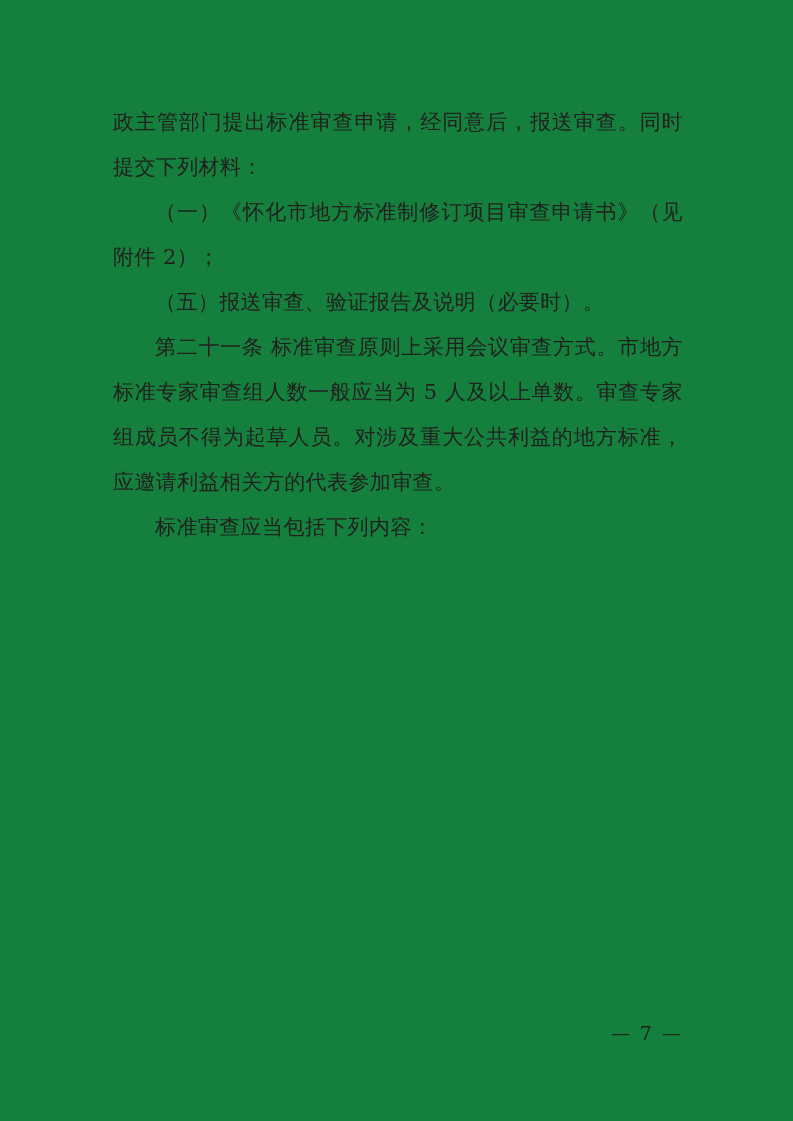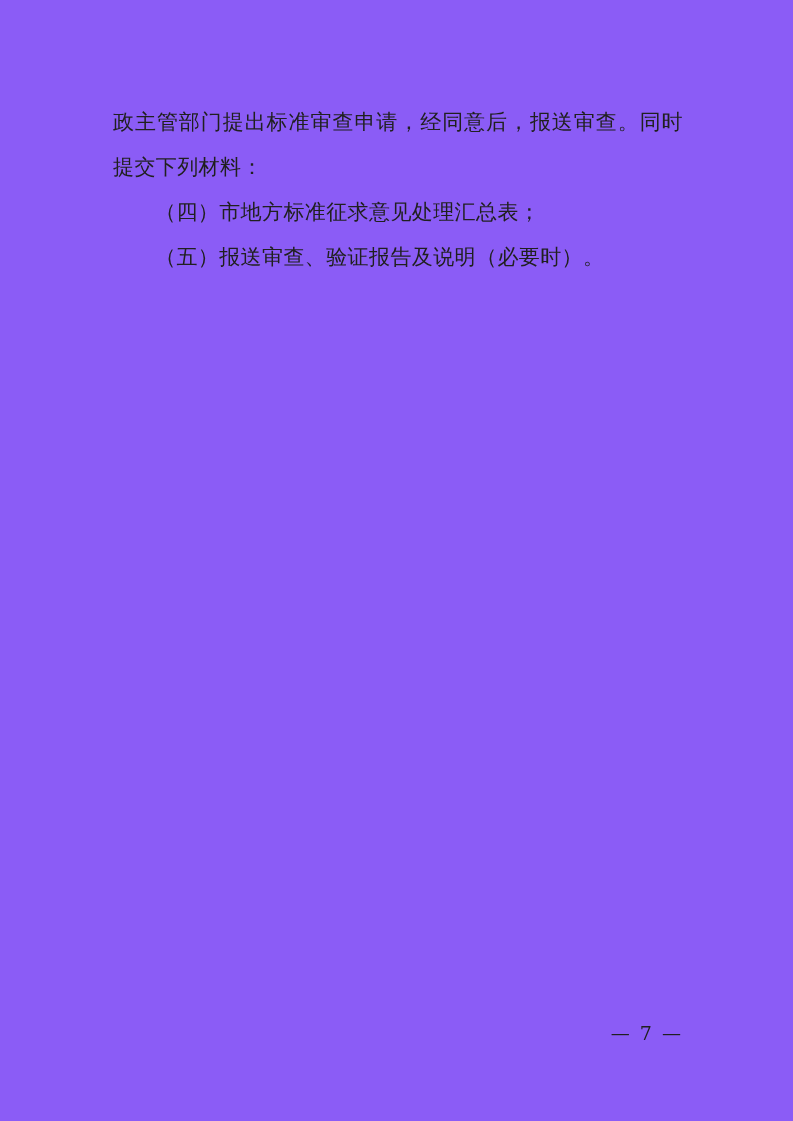--- a/index.html
+++ b/index.html
@@ -13,21 +13,21 @@
     position: relative;
     font-family: "DejaVu Serif", "Liberation Serif", serif;
     color: #1a1a1a;
   }
   .page {
     position: absolute;
     left: 0;
     top: 0;
     width: 793px;
     height: 1121px;
-    background: #8b5cf6;
+    background: #15803d;
     overflow: hidden;
   }
   .content {
     position: absolute;
     left: 113px;
     top: 100px;
     width: 570px;
   }
   p.para {
     margin: 0 0 0 0;
@@ -53,17 +53,19 @@
     color: #20201f;
     font-family: "DejaVu Serif", "Liberation Serif", serif;
   }
 </style>
 </head>
 <body>
 
 <div class="page">
   <div class="content">
     <p class="para">政主管部门提出标准审查申请，经同意后，报送审查。同时提交下列材料：</p>
-    <p class="para indent">（四）市地方标准征求意见处理汇总表；</p>
+    <p class="para indent">（一）《怀化市地方标准制修订项目审查申请书》（见附件 2）；</p>
     <p class="para indent">（五）报送审查、验证报告及说明（必要时）。</p>
+    <p class="para indent">第二十一条 标准审查原则上采用会议审查方式。市地方标准专家审查组人数一般应当为 5 人及以上单数。审查专家组成员不得为起草人员。对涉及重大公共利益的地方标准，应邀请利益相关方的代表参加审查。</p>
+    <p class="para indent">标准审查应当包括下列内容：</p>
   </div>
   <div class="page-number">— 7 —</div>
 </div>
 
 </body></html>

